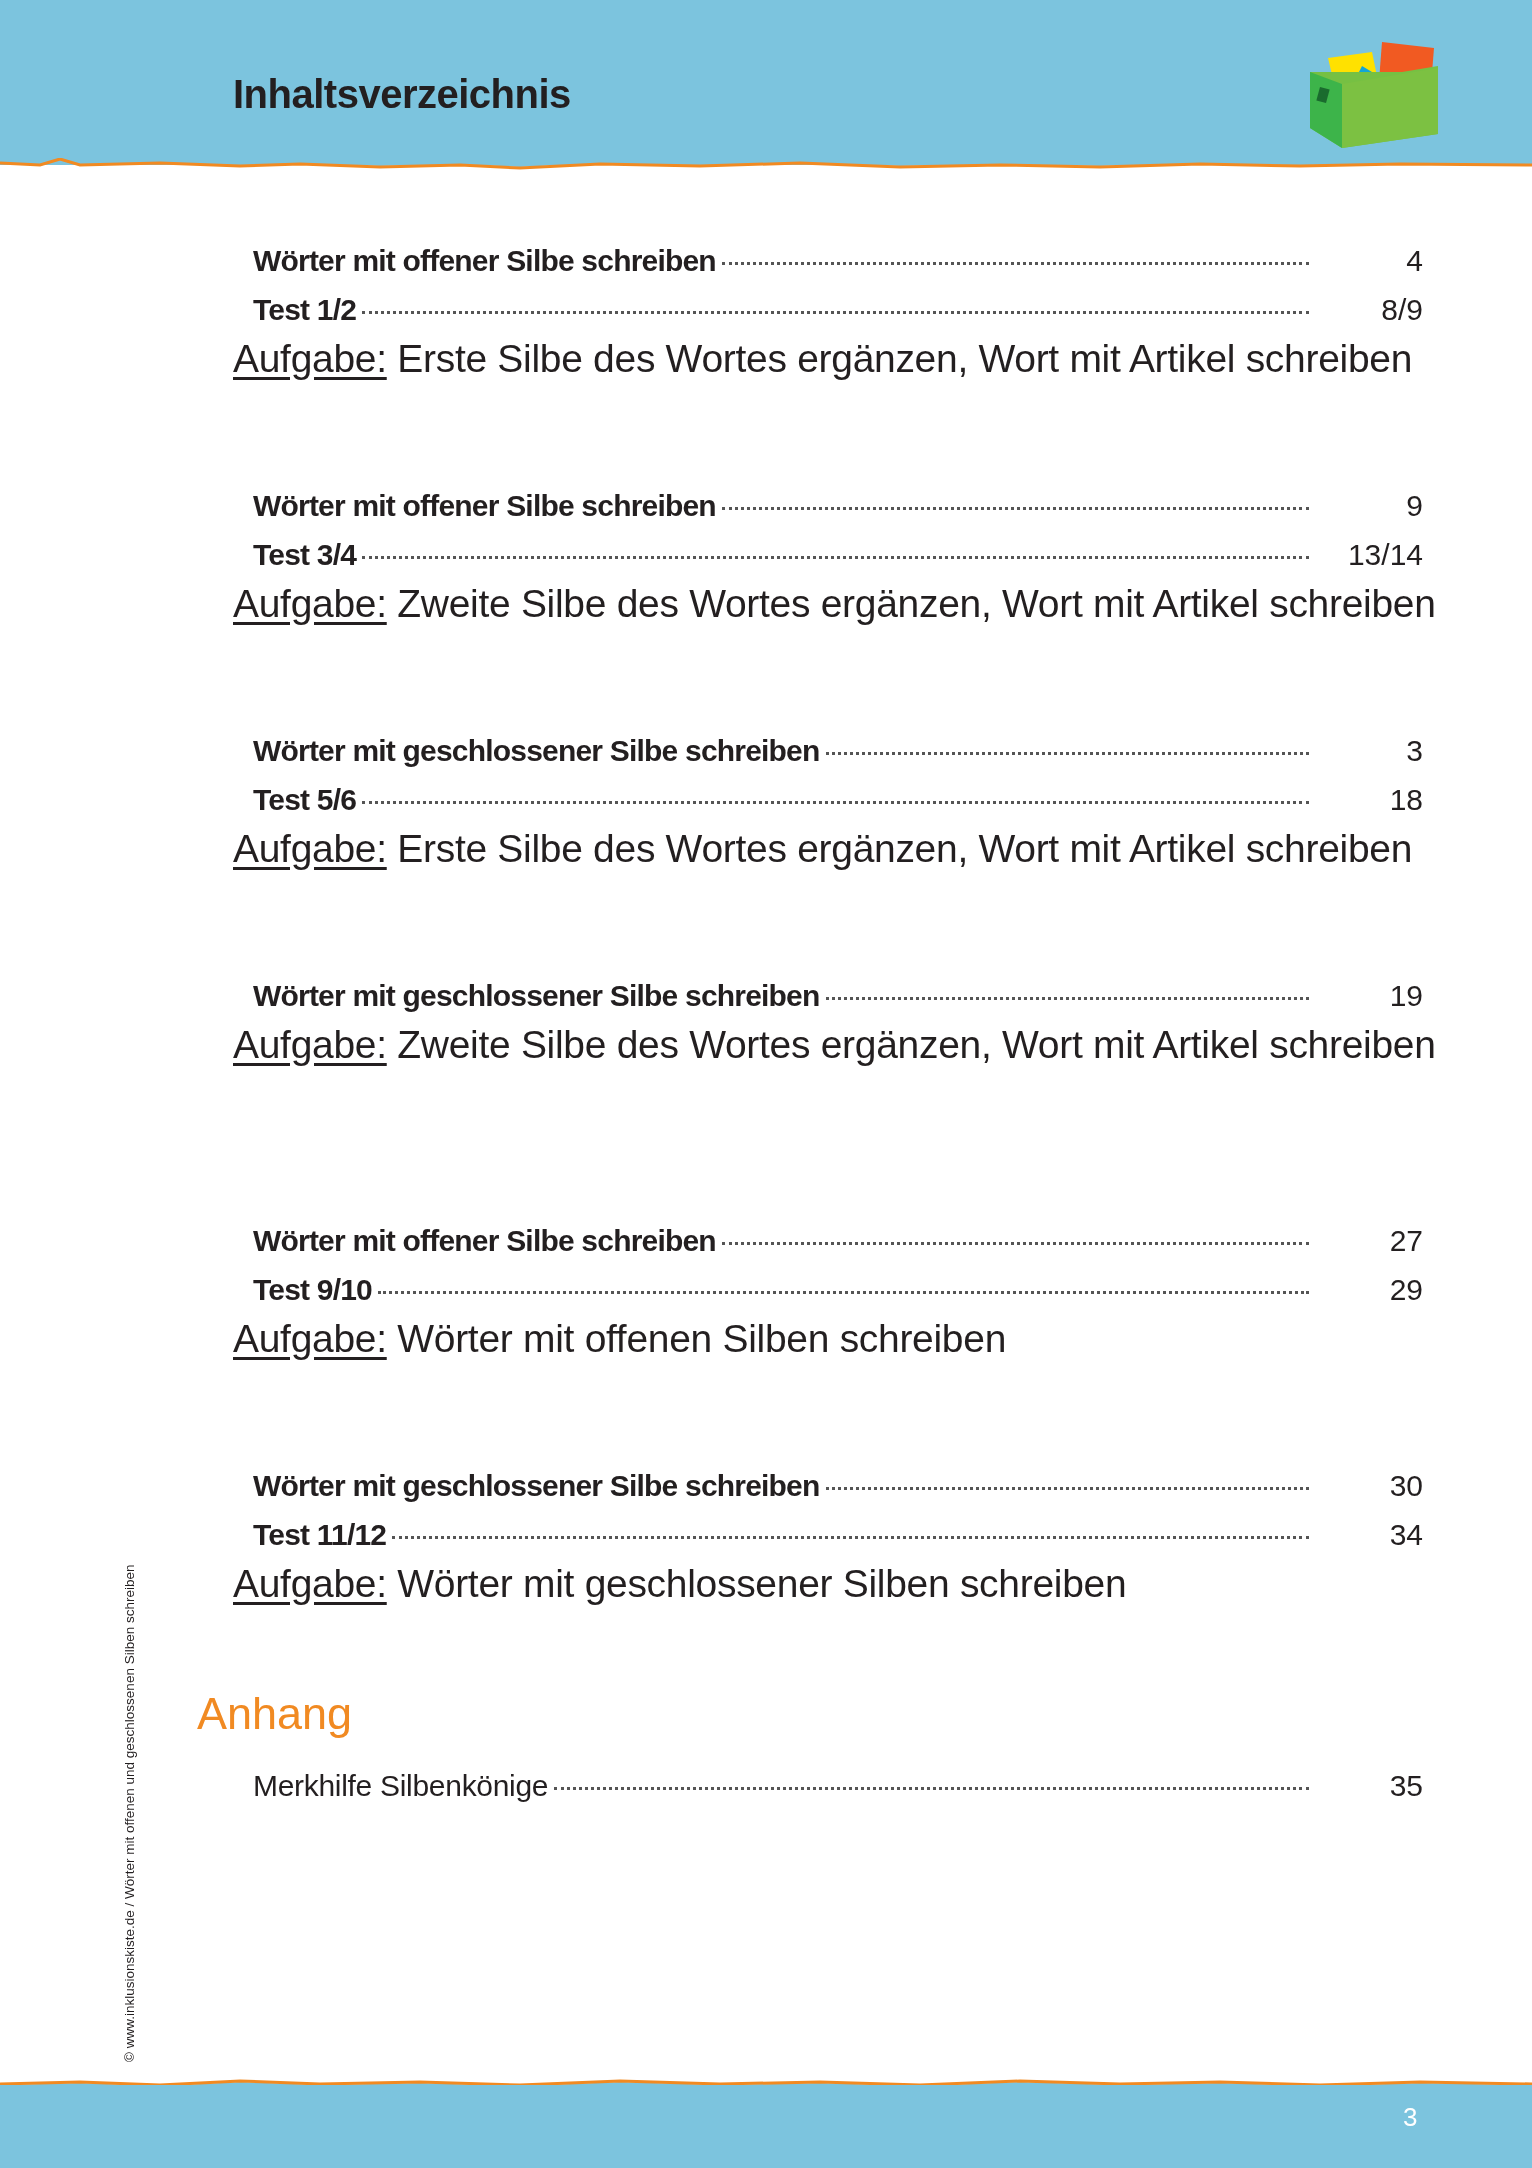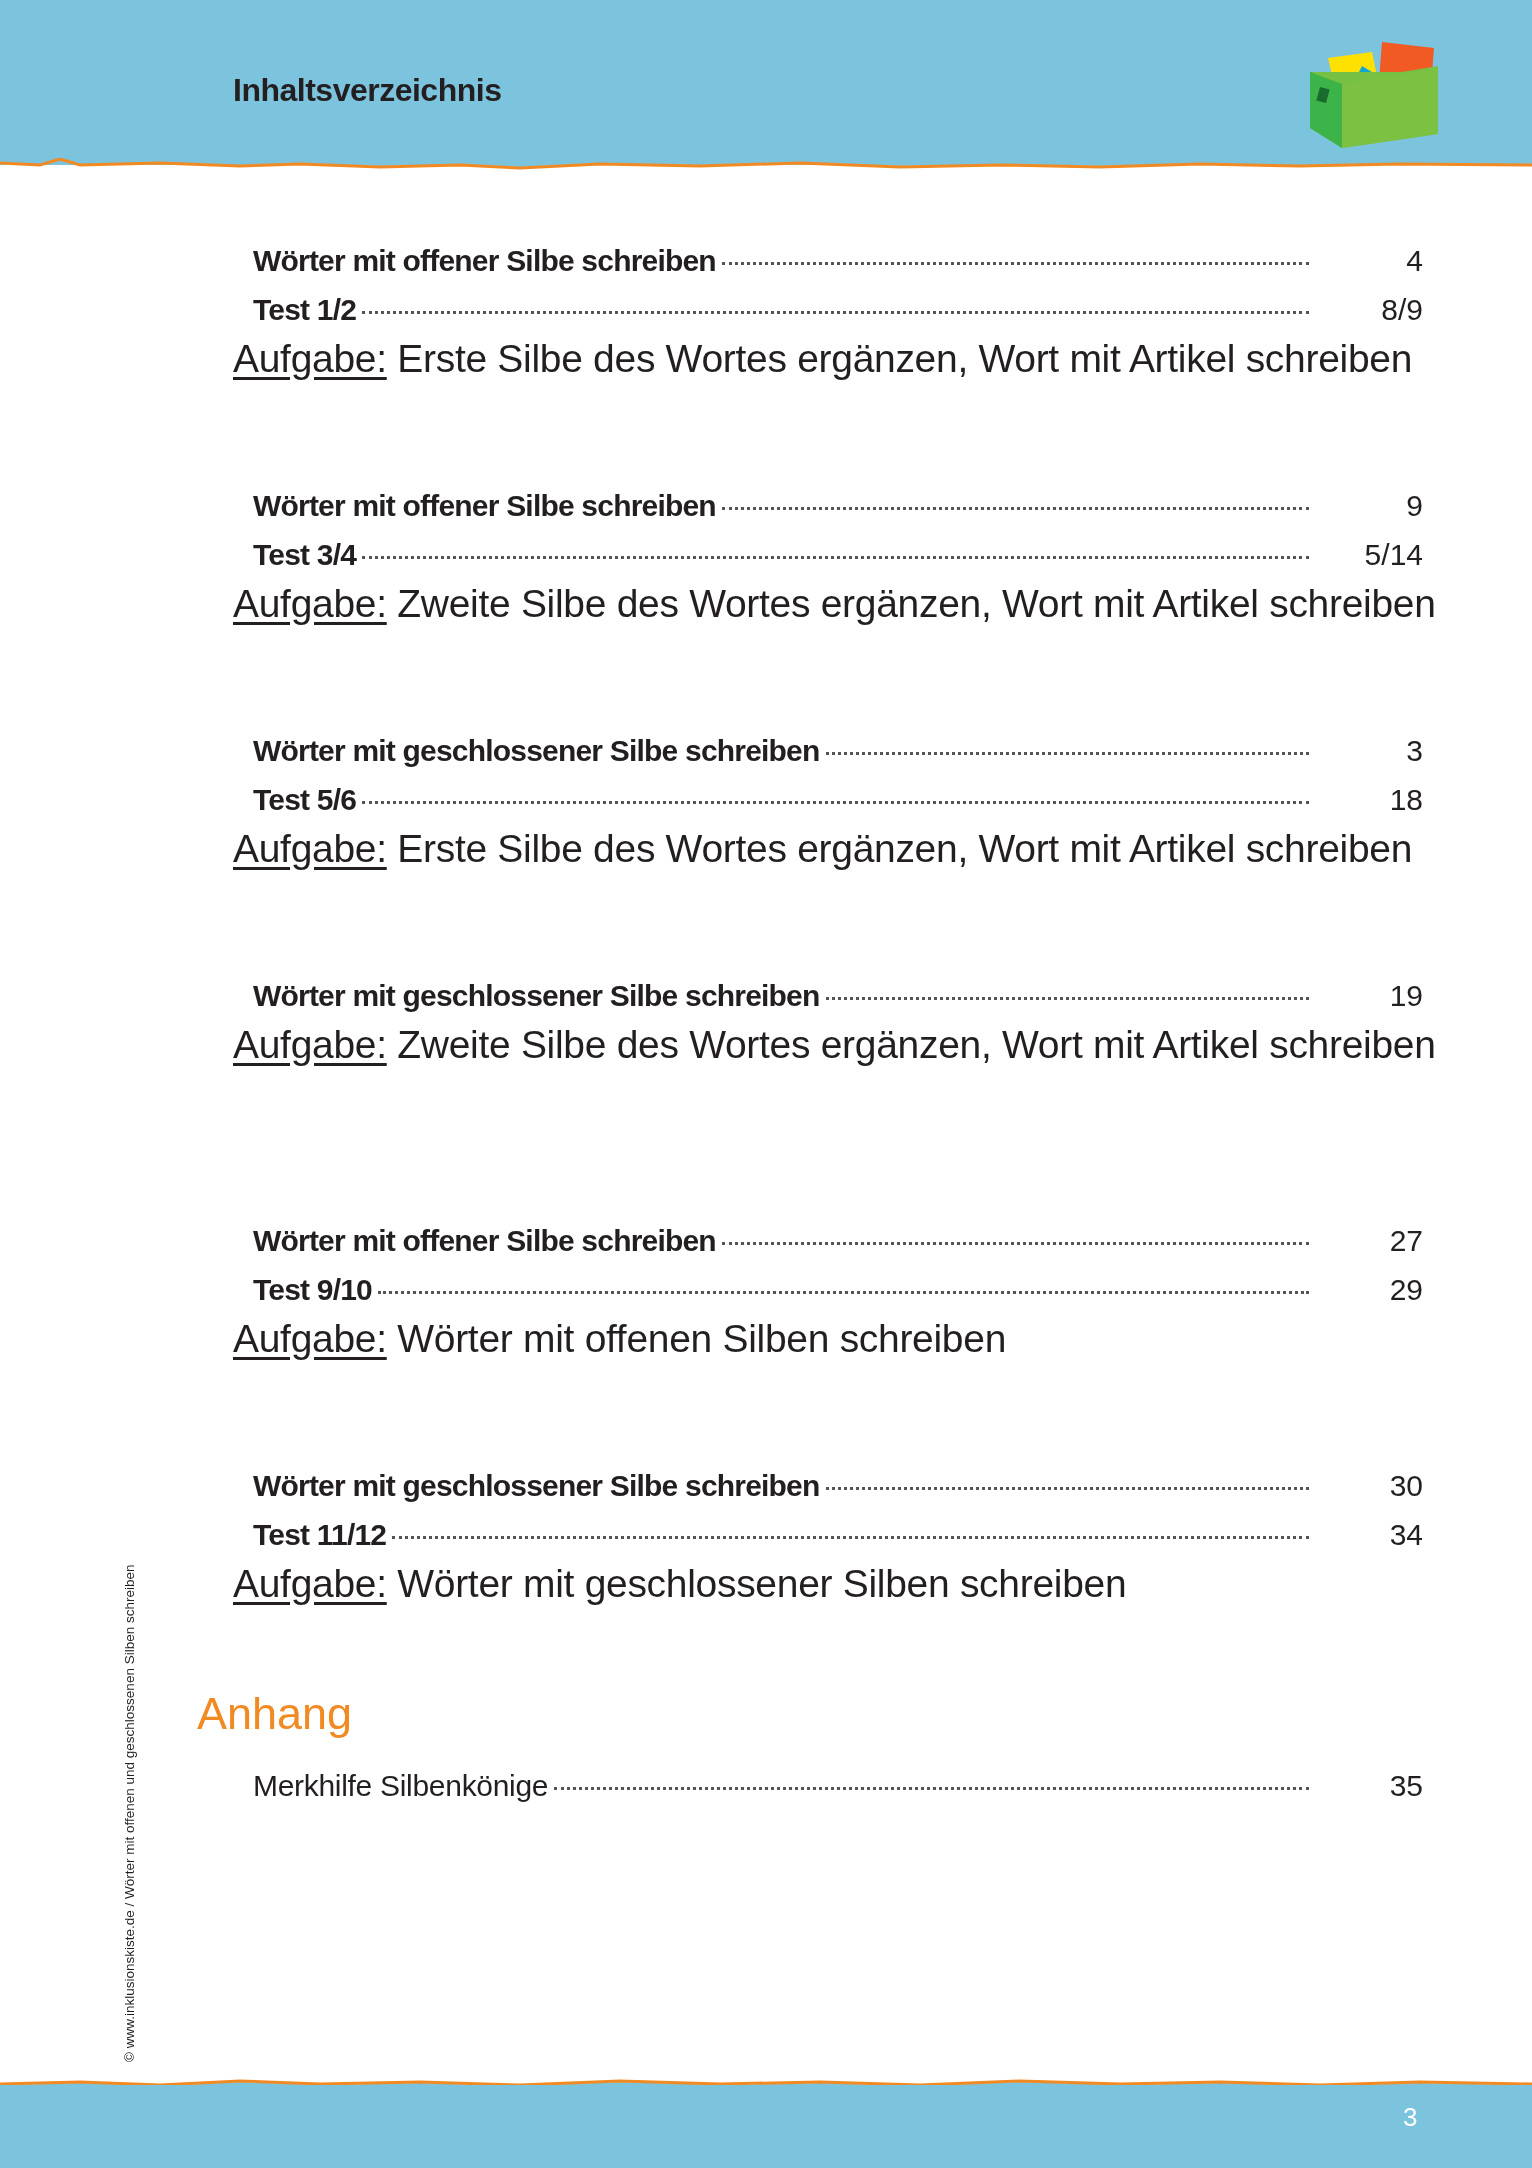--- a/index.html
+++ b/index.html
@@ -8,21 +8,21 @@
     background: #ffffff; font-family: "Liberation Sans", sans-serif; color: #231f20;
   }
   .header {
     position: absolute; left: 0; top: 0; width: 1532px; height: 165px;
     background: #7cc4de;
   }
   .header-edge {
     position: absolute; left: 0; top: 158px; width: 1532px; height: 16px;
   }
   .page-title {
-    position: absolute; left: 233px; top: 72px; font-size: 32px; font-weight: bold;
+    position: absolute; left: 233px; top: 72px; font-size: 40px; font-weight: bold;
     color: #231f20; letter-spacing: -0.5px;
   }
   .logo { position: absolute; left: 1302px; top: 36px; width: 140px; height: 118px; }
   .toc { position: absolute; left: 233px; top: 236px; width: 1190px; }
   .section { position: relative; height: 245px; }
   .row {
     position: relative; height: 49px; display: flex; align-items: baseline;
     font-size: 30px; line-height: 49px; margin-left: 20px;
   }
   .row .title { font-weight: bold; white-space: nowrap; letter-spacing: -0.8px; }
@@ -103,21 +103,21 @@
       <span class="dots-wrap">
           <span class="dots"></span>
         </span>
       <span class="page">9</span>
     </div>
     <div class="row">
       <span class="title">Test 3/4</span>
       <span class="dots-wrap">
           <span class="dots"></span>
         </span>
-      <span class="page">5/14</span>
+      <span class="page">13/14</span>
     </div>
     <div class="task">
       <span class="task-label">Aufgabe:</span>
       <span>Zweite Silbe des Wortes ergänzen, Wort mit Artikel schreiben</span>
     </div>
   </div>
 
   <div class="section">
     <div class="row">
       <span class="title">Wörter mit geschlossener Silbe schreiben</span>

